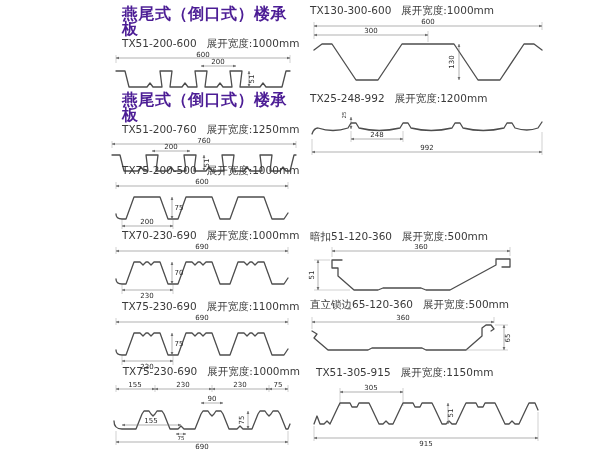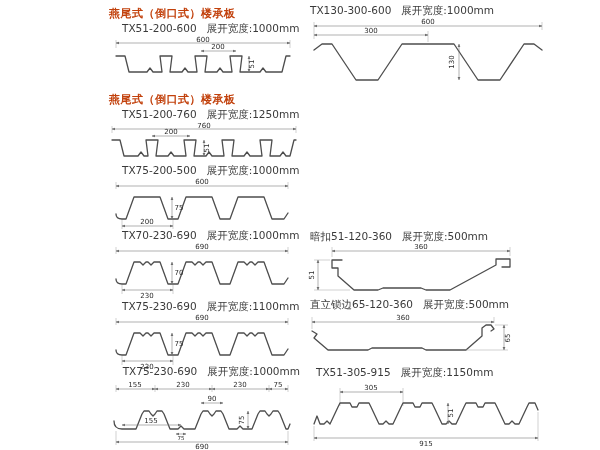--- a/index.html
+++ b/index.html
@@ -1,20 +1,20 @@
 <!DOCTYPE html>
 <html><head>
 <meta charset="utf-8">
 <style>
   html,body{margin:0;padding:0;}
   body{width:600px;height:450px;background:#ffffff;position:relative;overflow:hidden;
        font-family:"DejaVu Sans","Liberation Sans",sans-serif;}
   .sheet{position:absolute;left:0;top:0;width:600px;height:450px;background:#fff;}
   .panel{position:absolute;}
-  .panel .title{font-size:11px;font-weight:bold;color:#c2410c;line-height:15px;margin:0 0 1px 1px;letter-spacing:.5px;}
+  .panel .title{font-size:16px;font-weight:bold;color:#4c1d95;line-height:15px;margin:0 0 1px 14px;letter-spacing:.5px;}
   .panel .sub{font-size:10.5px;color:#3a3a3a;line-height:13px;margin:0 0 1px 14px;white-space:nowrap;}
   .panel .sub .model{margin-right:10px;margin-top:12px;}
   .panel.right .title,.panel.right .sub{margin-left:8px;}
   svg{display:block;}
   .prof{fill:none;stroke:#4d4d4d;stroke-width:1.3;stroke-linejoin:round;stroke-linecap:round;}
   .dim{stroke:#7d7d7d;stroke-width:.6;fill:none;}
   .ext{stroke:#a0a0a0;stroke-width:.5;fill:none;}
   text.dl{font-family:"DejaVu Sans",sans-serif;font-size:7px;fill:#2b2b2b;text-anchor:middle;}
   text.dl.sm{font-size:5.5px;}
 </style>
@@ -169,20 +169,38 @@
       <text class="dl" x="126" y="6">600</text>
       <line class="ext" x1="126" y1="13" x2="126" y2="24"></line>
       <line class="dim" x1="12" y1="17" x2="126" y2="17" marker-start="url(#arw)" marker-end="url(#arw)"></line>
       <text class="dl" x="69" y="15">300</text>
       <path class="prof" d="M12,32 l8,-6 h10 l24,36 h22 l24,-36 h52 l24,36 h22 l24,-36 h10 l8,6"></path>
       <line class="dim" x1="157" y1="26" x2="157" y2="62" marker-start="url(#arw)" marker-end="url(#arw)"></line>
       <text class="dl" x="152" y="44" transform="rotate(-90 152 44)">130</text>
     </svg>
   </div>
 
+  <div class="panel right" style="left:302px;top:92px;width:258px;">
+    <div class="sub">
+      <span class="model">TX25-248-992</span><span>展开宽度:1200mm</span>
+    </div>
+    <svg width="250" height="54" viewBox="0 0 250 54">
+      <line class="dim" x1="49" y1="11" x2="49" y2="23" marker-start="url(#arw)" marker-end="url(#arw)"></line>
+      <text class="dl sm" x="44" y="9" transform="rotate(-90 44 9)">25</text>
+      <path class="prof" d="M10,28 q2,-6 6,-6 q15,5 30,0 l3,-5 h5 l3,5 q20,5 41,0 l3,-5 h5 l3,5 q20,5 41,0 l3,-5 h5 l3,5 q20,5 41,0 l3,-5 h5 l3,5 q12,4 23,0 l4,-6"></path>
+      <line class="ext" x1="49" y1="25" x2="49" y2="36"></line>
+        <line class="ext" x1="101" y1="25" x2="101" y2="36"></line>
+      <line class="dim" x1="49" y1="33" x2="101" y2="33" marker-start="url(#arw)" marker-end="url(#arw)"></line>
+      <text class="dl" x="75" y="31">248</text>
+      <line class="ext" x1="10" y1="33" x2="10" y2="49"></line>
+        <line class="ext" x1="240" y1="26" x2="240" y2="49"></line>
+      <line class="dim" x1="10" y1="46" x2="240" y2="46" marker-start="url(#arw)" marker-end="url(#arw)"></line>
+      <text class="dl" x="125" y="44">992</text>
+    </svg>
+  </div>
 
 
   <div class="panel right" style="left:302px;top:230px;width:258px;">
     <div class="sub">
       <span class="model">暗扣51-120-360</span><span>展开宽度:500mm</span>
     </div>
     <svg width="250" height="52" viewBox="0 0 250 52">
       <line class="ext" x1="30" y1="3" x2="30" y2="13"></line>
         <line class="ext" x1="208" y1="3" x2="208" y2="12"></line>
       <line class="dim" x1="30" y1="7" x2="208" y2="7" marker-start="url(#arw)" marker-end="url(#arw)"></line>

